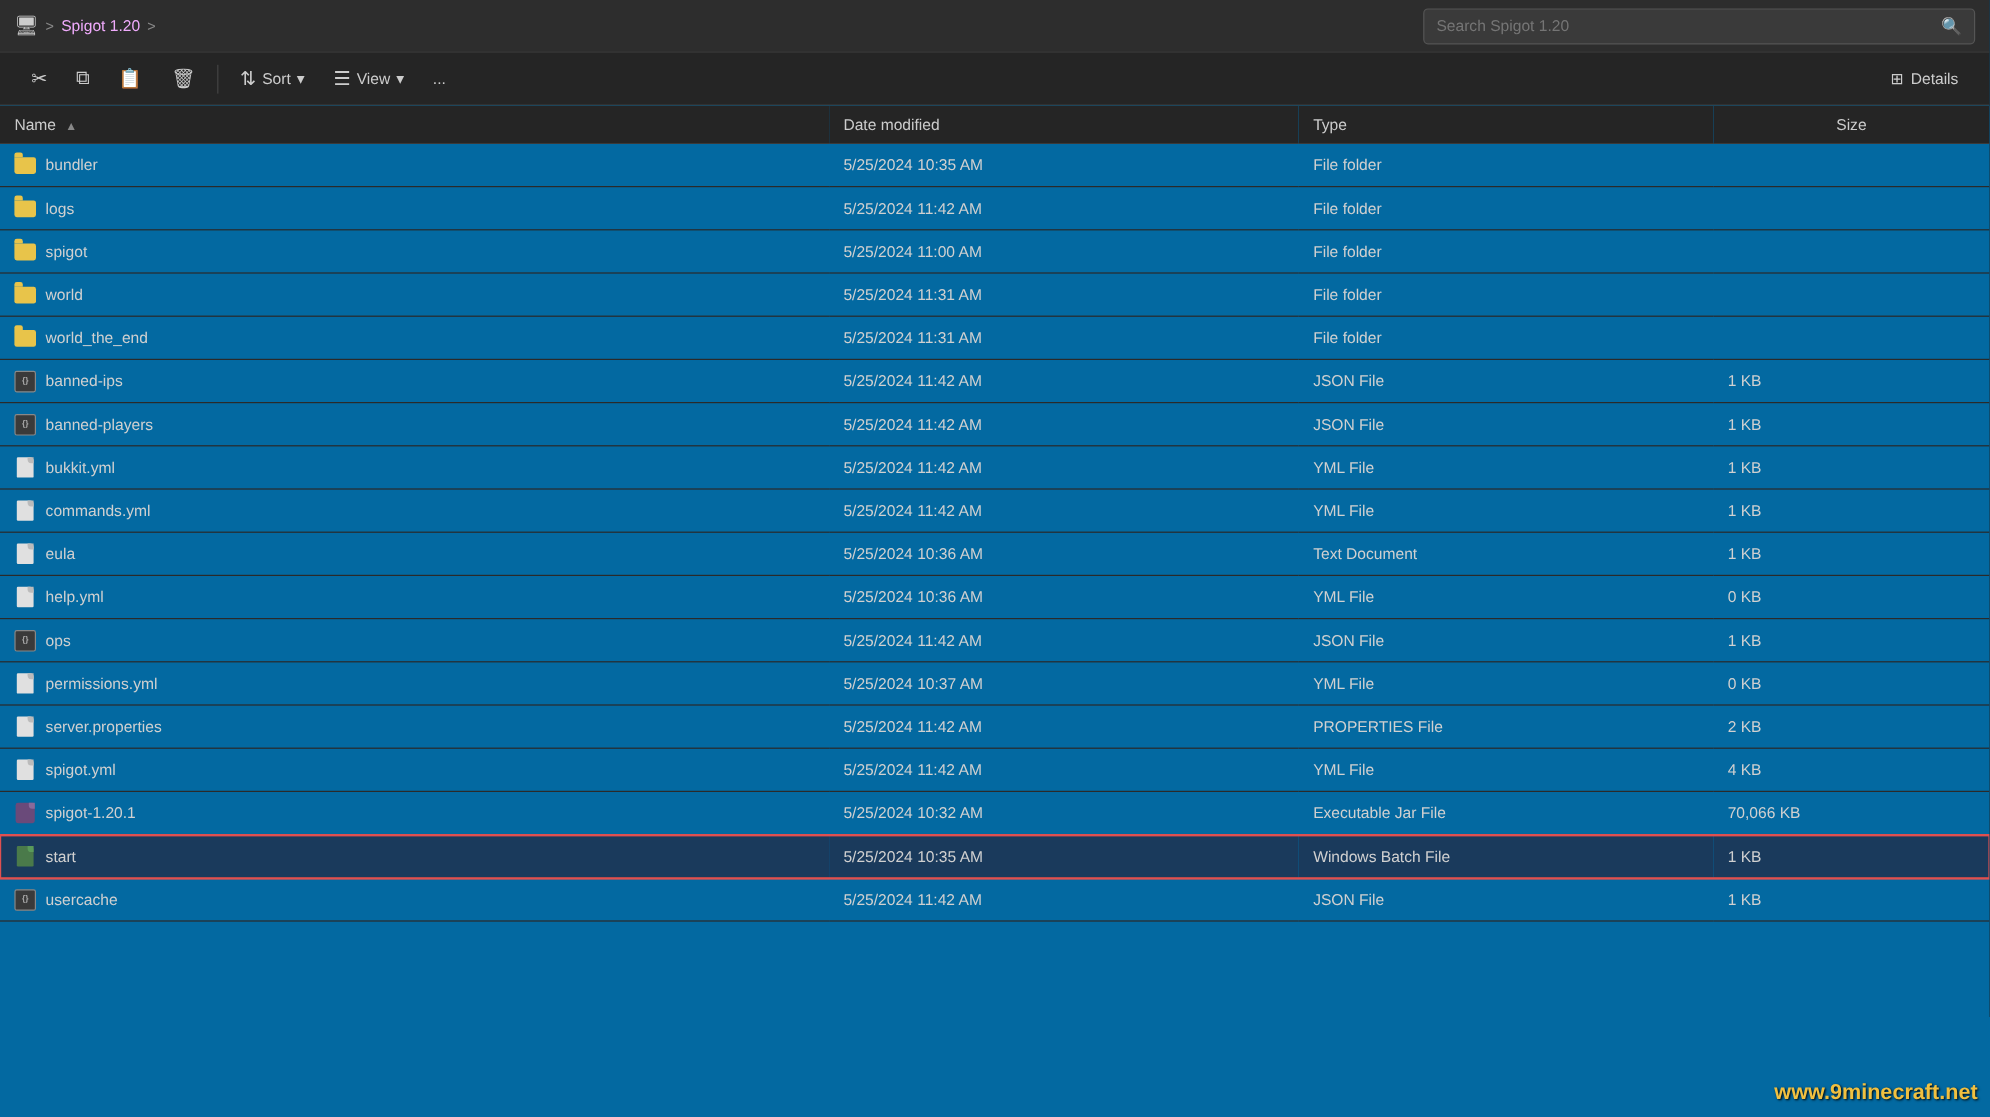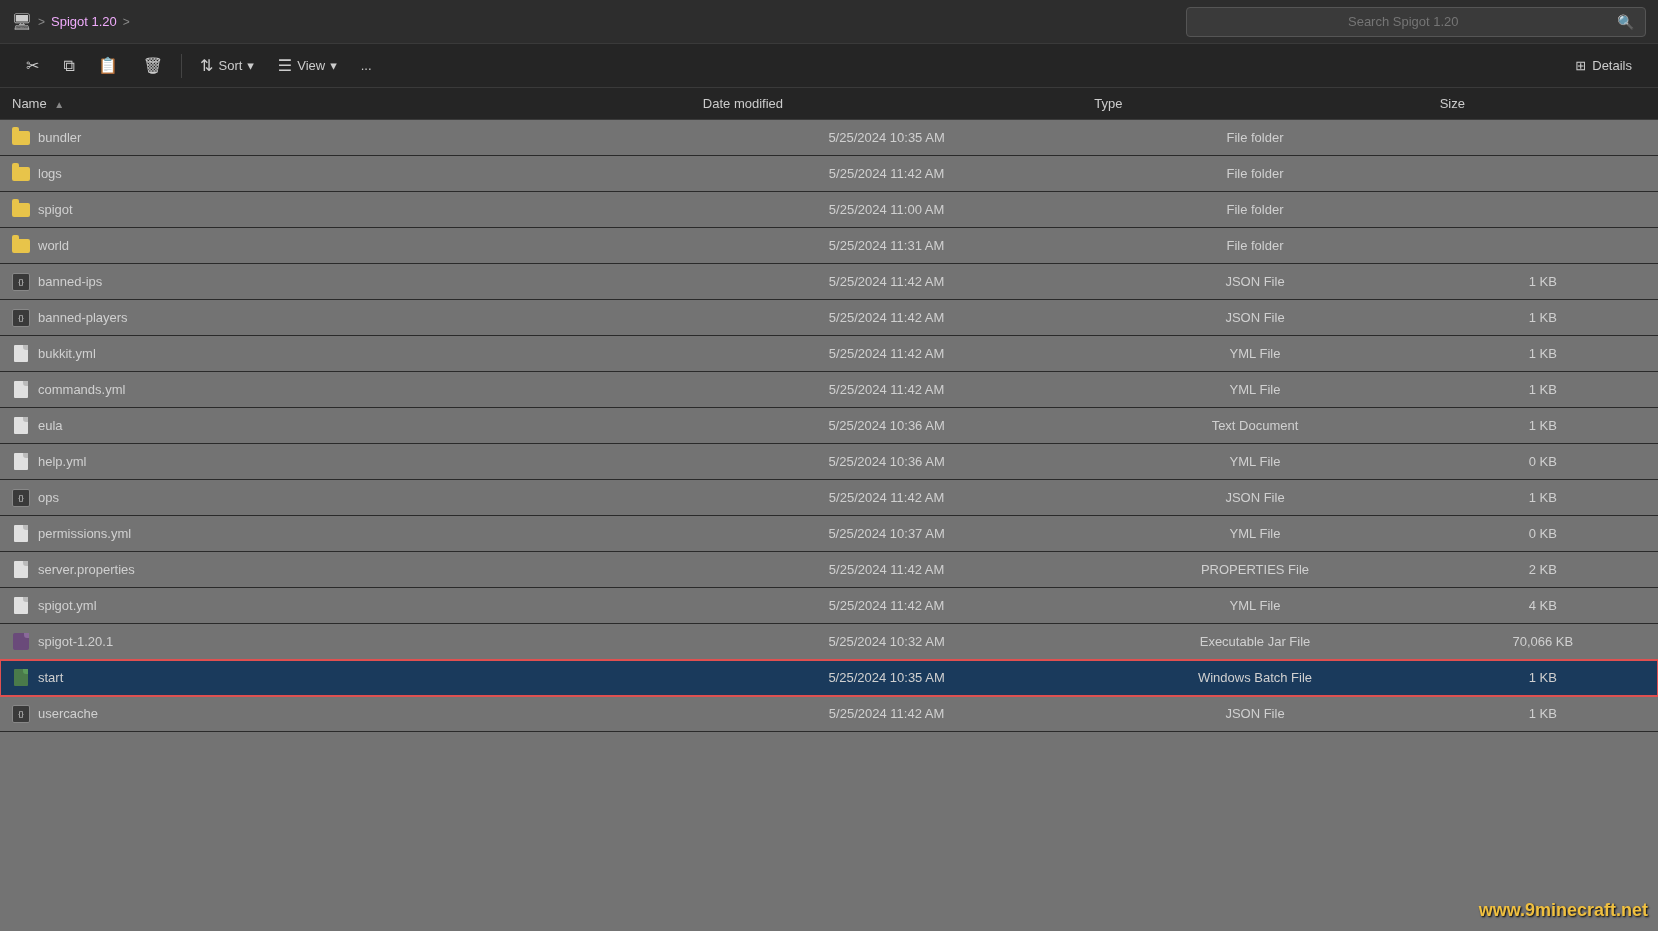--- a/index.html
+++ b/index.html
@@ -56,21 +56,20 @@
       width: 460px;
       height: 30px;
     }
     .search-bar input {
       background: transparent;
       border: none;
       outline: none;
       color: #d4d4d4;
       font-size: 13px;
       flex: 1;
-      text-align: center;
     }
     .search-icon-btn {
       color: #aaa;
       cursor: pointer;
       font-size: 14px;
     }
 
     
     .toolbar {
       display: flex;
@@ -112,21 +111,21 @@
       border-radius: 4px;
       cursor: pointer;
       color: #ccc;
       font-size: 13px;
     }
 
     
     .file-list-container {
       height: calc(931px - 44px - 44px);
       overflow-y: auto;
-      background: #737373;
+      background: #0369a1;
     }
     .file-list-container::-webkit-scrollbar {
       width: 8px;
     }
     .file-list-container::-webkit-scrollbar-track {
       background: #2d2d2d;
     }
     .file-list-container::-webkit-scrollbar-thumb {
       background: #555;
       border-radius: 4px;
@@ -153,29 +152,29 @@
     }
     .file-table thead th.col-date {
       width: 170px;
       margin-top: 44px;
     }
     .file-table thead th.col-type {
       width: 150px;
     }
     .file-table thead th.col-size {
       width: 100px;
+      text-align: center;
     }
     .col-sort-arrow {
       font-size: 10px;
       color: #888;
       margin-left: 4px;
     }
     .file-table tbody tr {
       height: 36px;
-      text-align: center;
     }
     .file-table tbody tr.selected {
       background: #1a3a5c;
       outline: 2px solid #e05050;
       outline-offset: -1px;
     }
     .file-table tbody td {
       padding: 4px 12px;
       white-space: nowrap;
       overflow: hidden;
@@ -419,20 +418,33 @@
         </div>
       </td>
       <td>5/25/2024 11:31 AM</td>
       <td>File folder</td>
       <td></td>
     </tr>
         <tr>
       <td>
         <div class="file-name-cell">
           <div class="file-icon">
+                <div class="icon-folder"></div>
+              </div>
+          <span>world_the_end</span>
+        </div>
+      </td>
+      <td>5/25/2024 11:31 AM</td>
+      <td>File folder</td>
+      <td></td>
+    </tr>
+        <tr>
+      <td>
+        <div class="file-name-cell">
+          <div class="file-icon">
                 <div class="icon-json">{}</div>
               </div>
           <span>banned-ips</span>
         </div>
       </td>
       <td>5/25/2024 11:42 AM</td>
       <td>JSON File</td>
       <td>1 KB</td>
     </tr>
         <tr>

